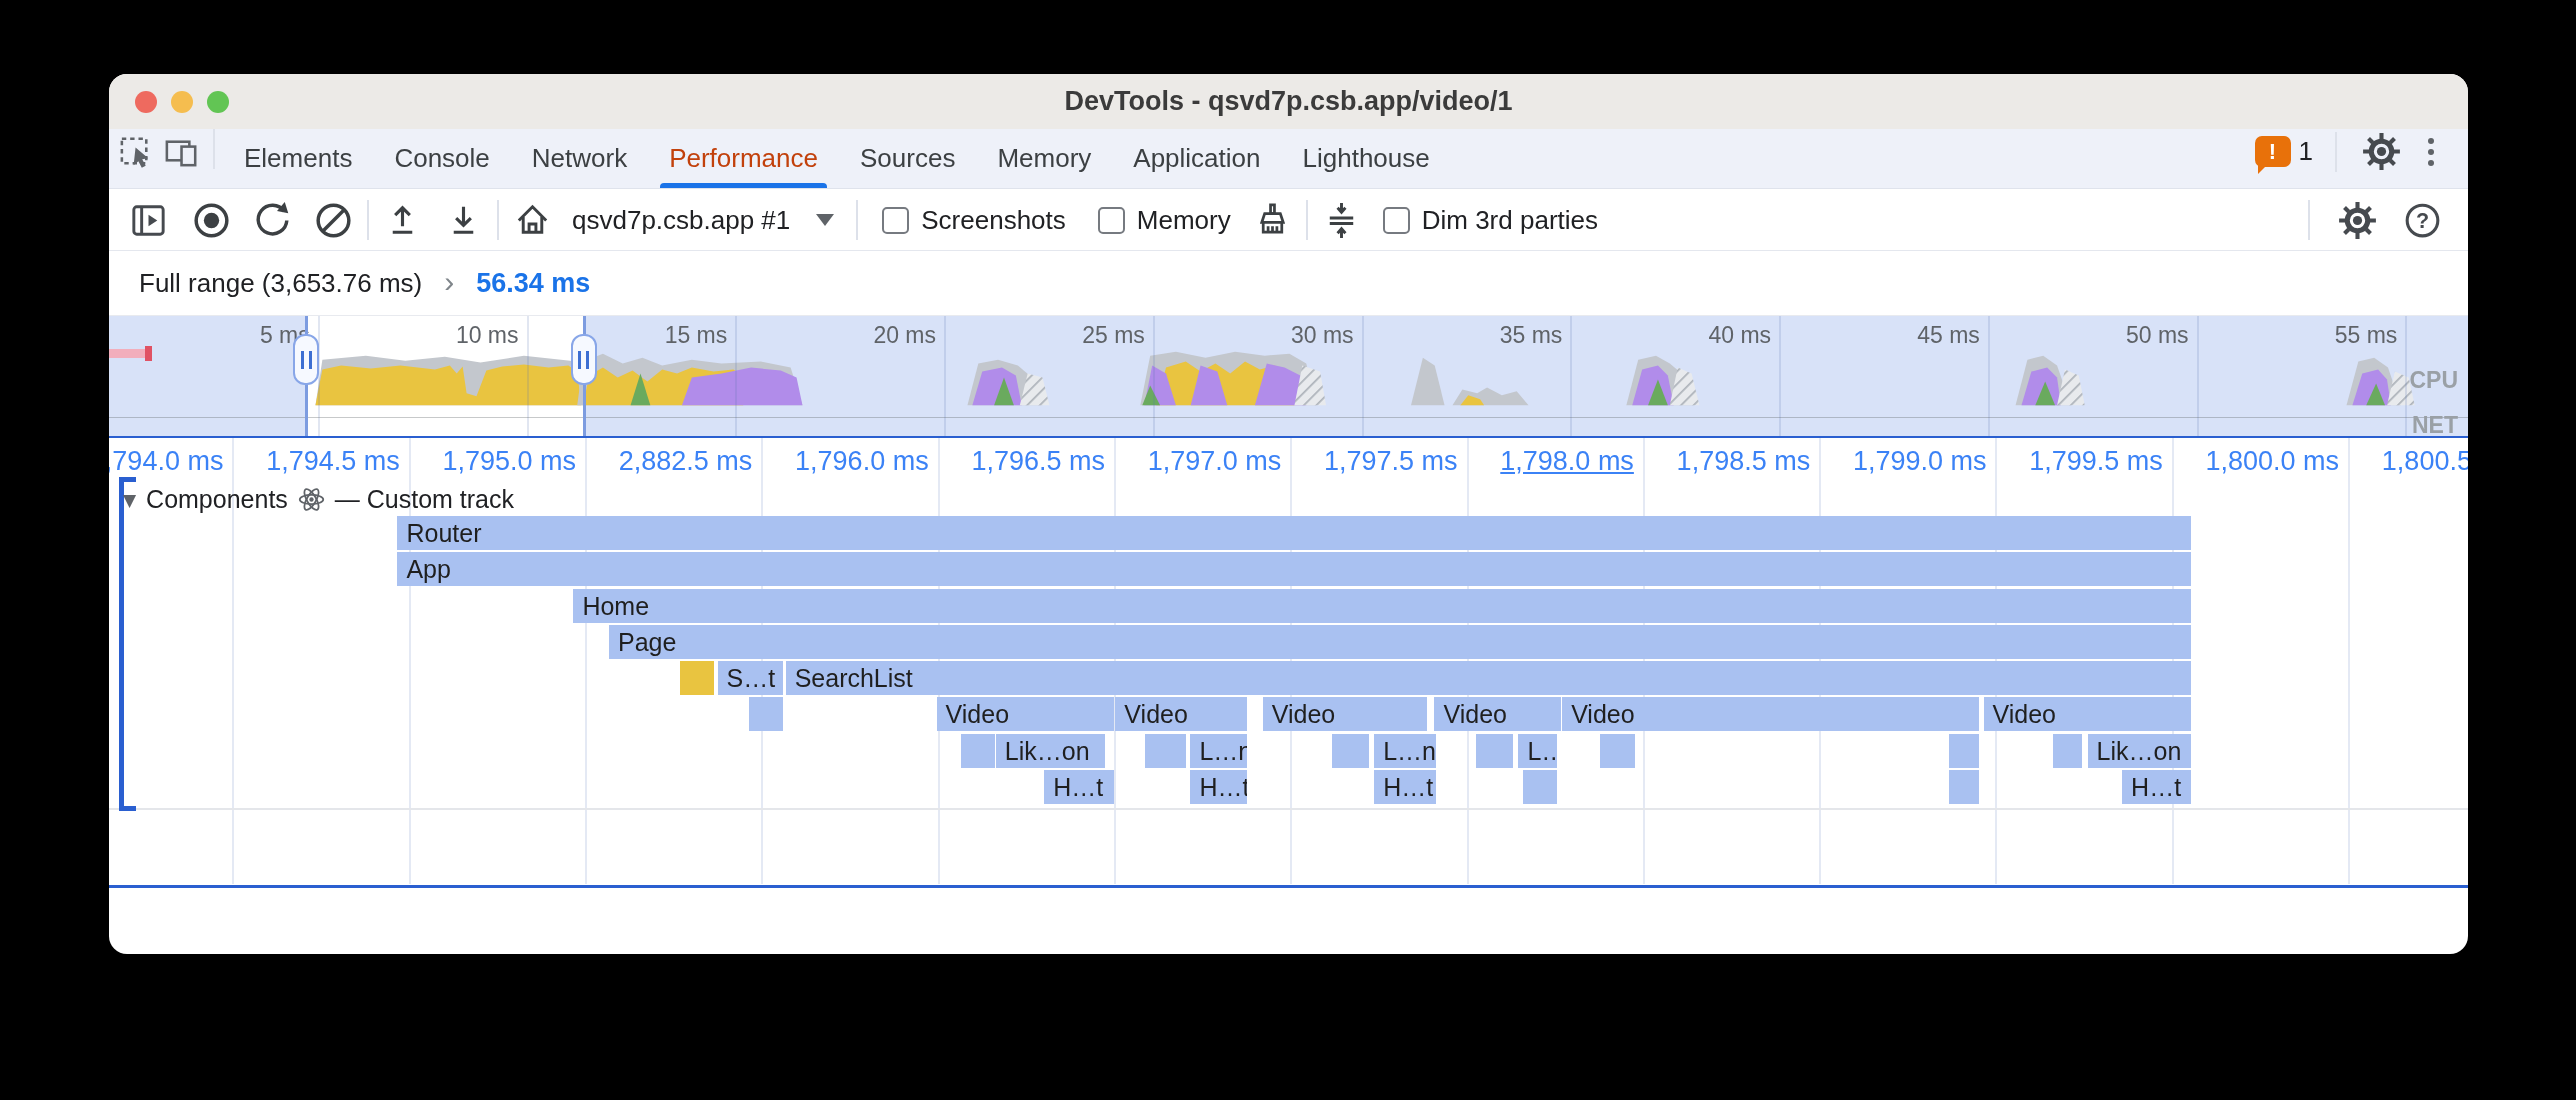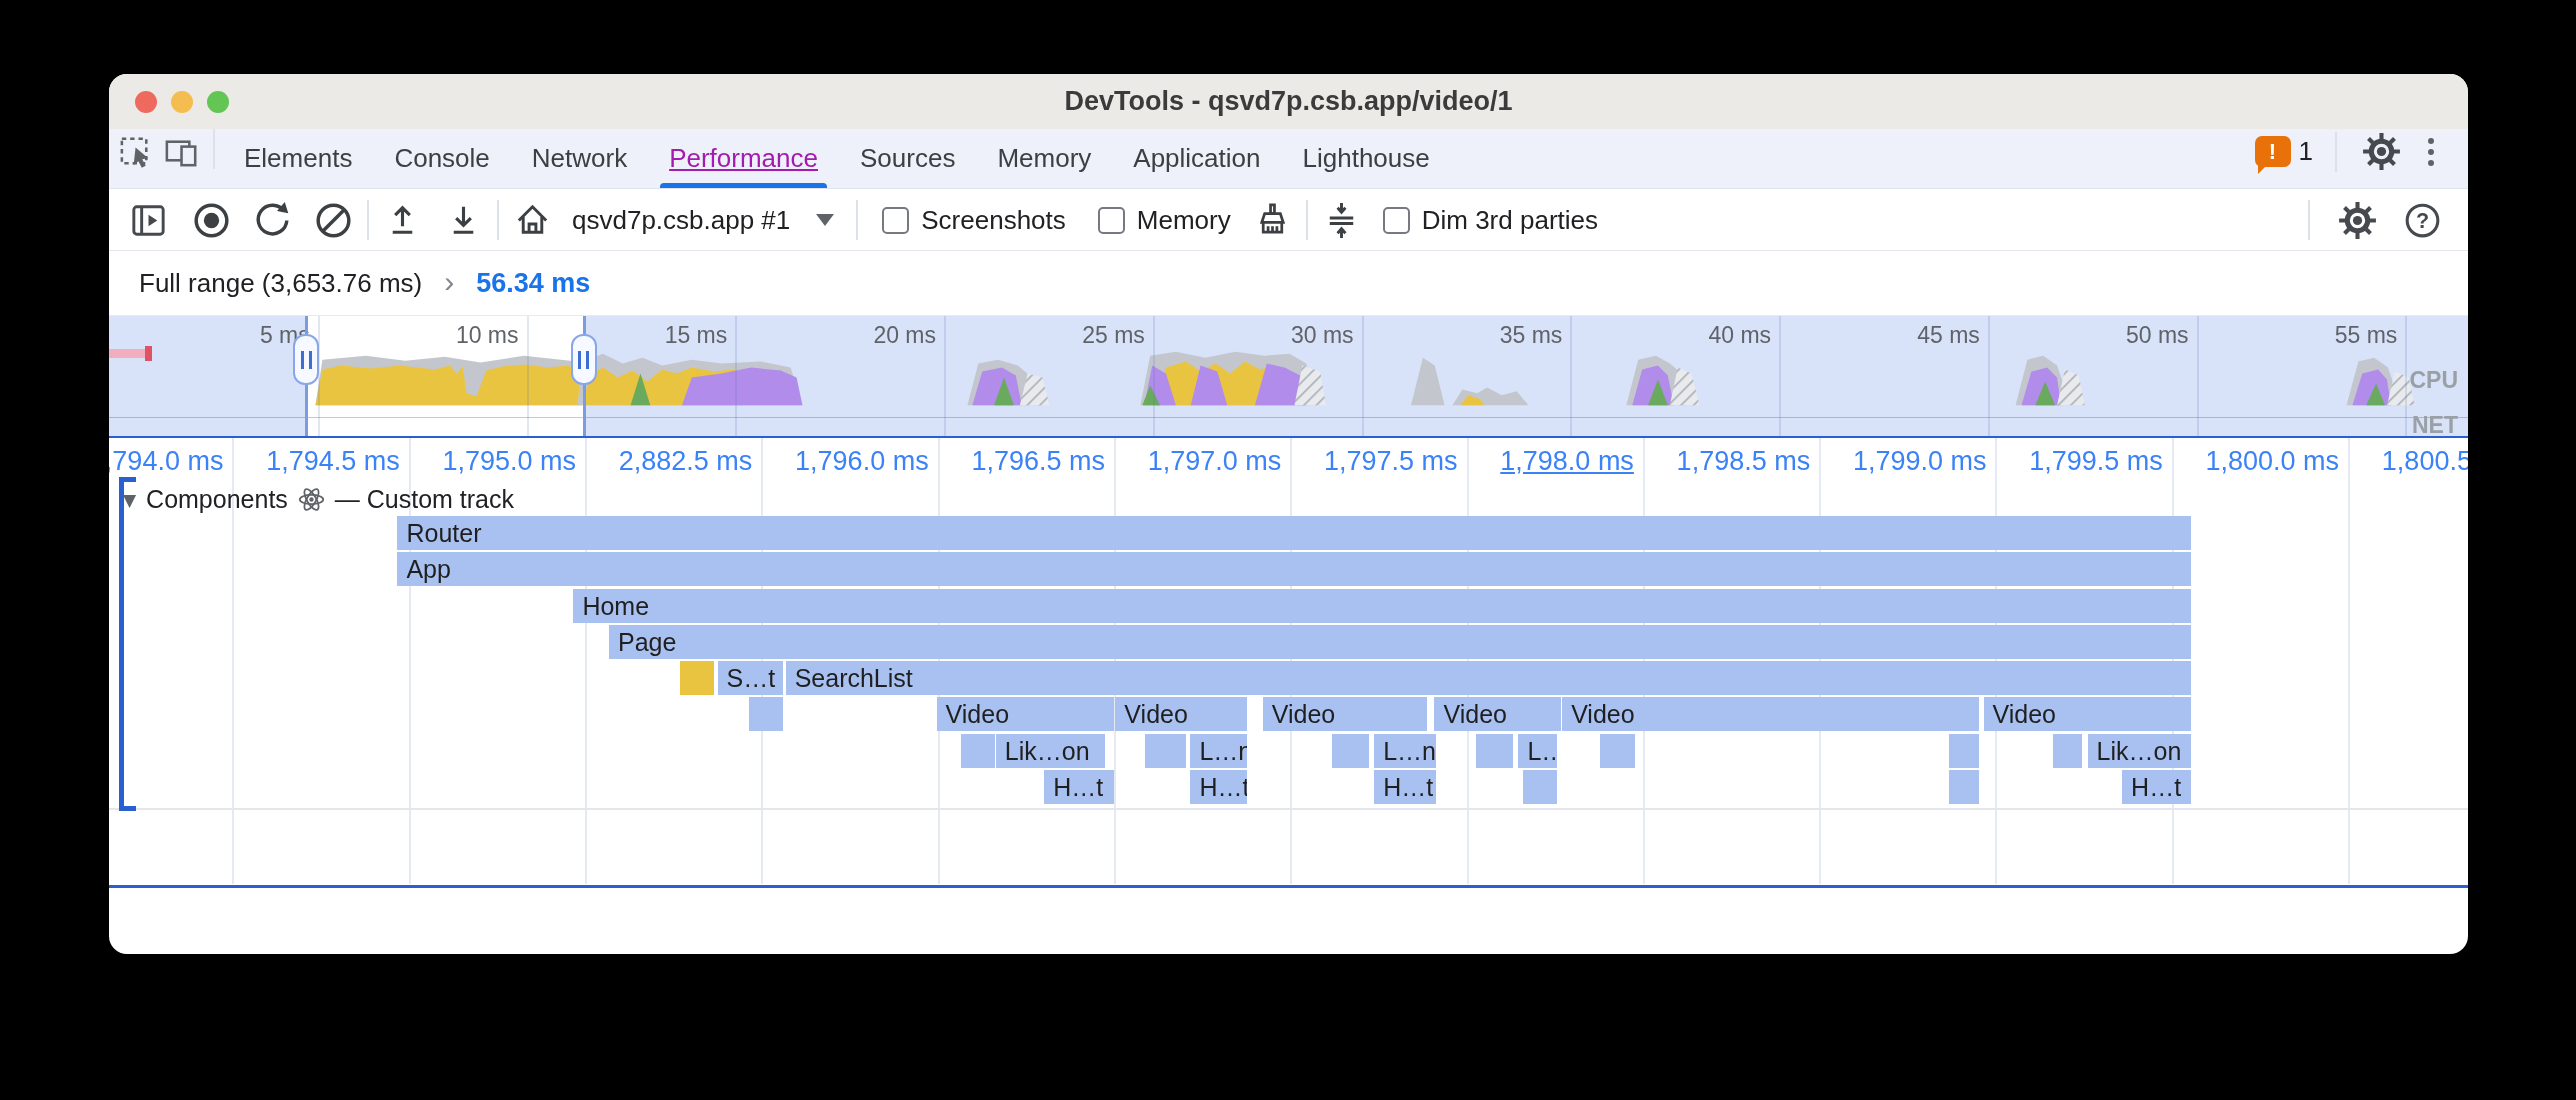--- a/index.html
+++ b/index.html
@@ -14,21 +14,21 @@
   .light{width:22px;height:22px;border-radius:50%;}
   .light-red{background:#ee6a5f;}.light-yellow{background:#f5bd4f;}.light-green{background:#62c554;}
   .title-text{font-size:27px;font-weight:bold;color:#3b3b3b;}
   
   .tabrow{position:absolute;left:0;top:55px;width:100%;height:59px;background:#eef1f9;
           border-bottom:1px solid #dfe3ec;display:flex;align-items:flex-start;}
   .tabrow .iconbox{width:45px;height:45px;display:flex;align-items:center;justify-content:center;flex:0 0 auto;}
   .vdiv{width:2px;height:40px;background:#dde1ea;margin:0 8px;flex:0 0 auto;}
   .tab{position:relative;height:59px;display:flex;align-items:center;padding:0 21px;font-size:26px;
        color:#3c4043;cursor:default;flex:0 0 auto;}
-  .tab-active{color:#a21caf;text-decoration:underline;}
+  .tab-active{color:#c2410c;}
   .tab-underline{position:absolute;left:12px;right:12px;bottom:0;height:5px;border-radius:4px 4px 0 0;background:#1a73e8;}
   .tabrow-right{margin-left:auto;display:flex;align-items:center;gap:14px;padding-right:24px;}
   .issues{display:flex;align-items:center;gap:8px;}
   .issues-badge{position:relative;width:36px;height:31px;background:#e8710a;border-radius:7px;
                 color:#fff;font-weight:bold;font-size:22px;display:flex;align-items:center;justify-content:center;}
   .issues-badge::after{content:"";position:absolute;left:3px;bottom:-7px;border:6px solid transparent;border-top-color:#e8710a;border-left-color:#e8710a;}
   .issues-count{font-size:26px;color:#202124;}
   .kebab{display:flex;flex-direction:column;gap:5px;padding:4px 10px;}
   .kebab i{width:6px;height:6px;border-radius:50%;background:#5f6368;}
   

